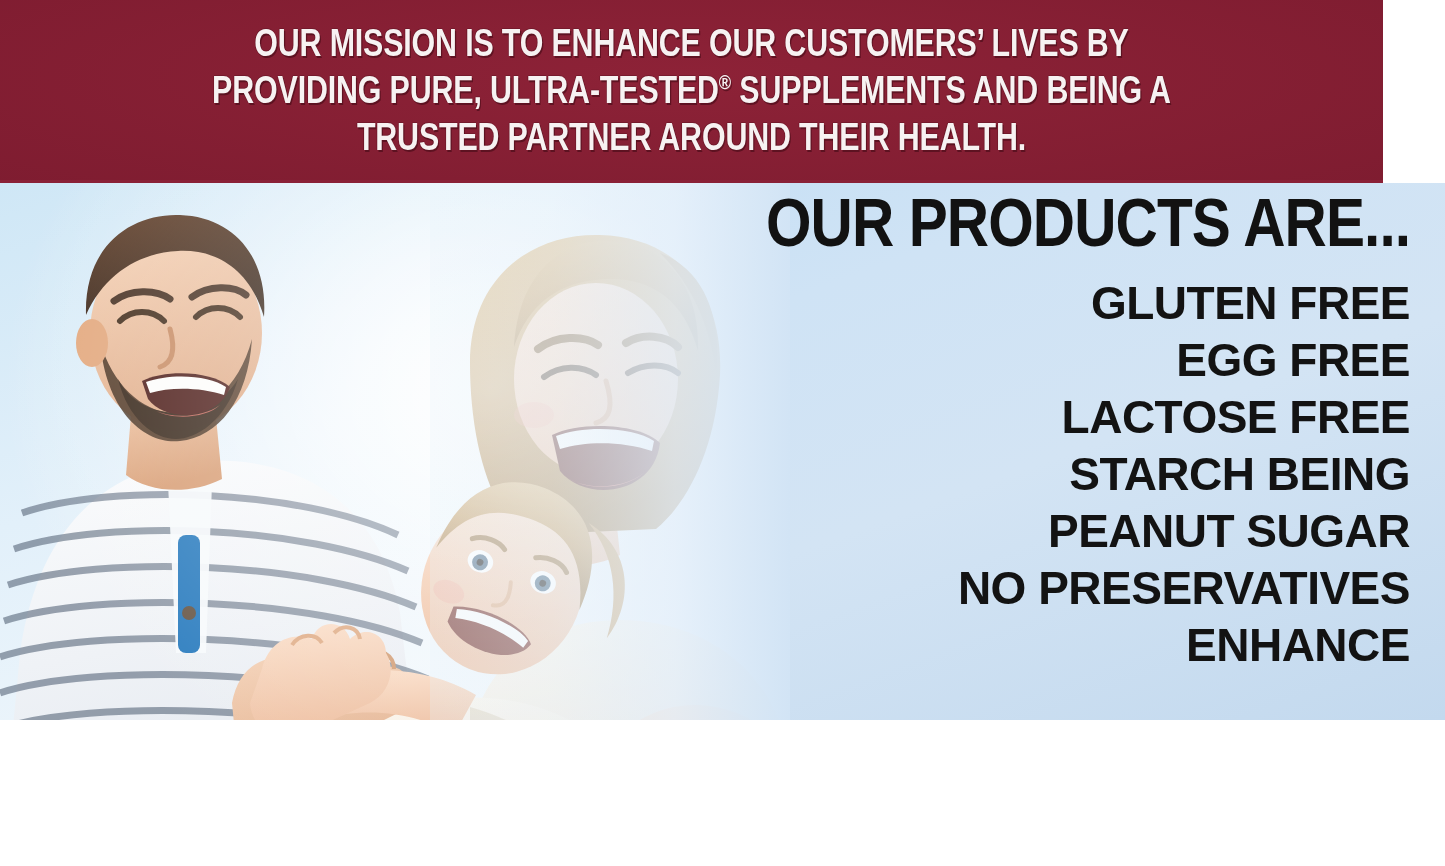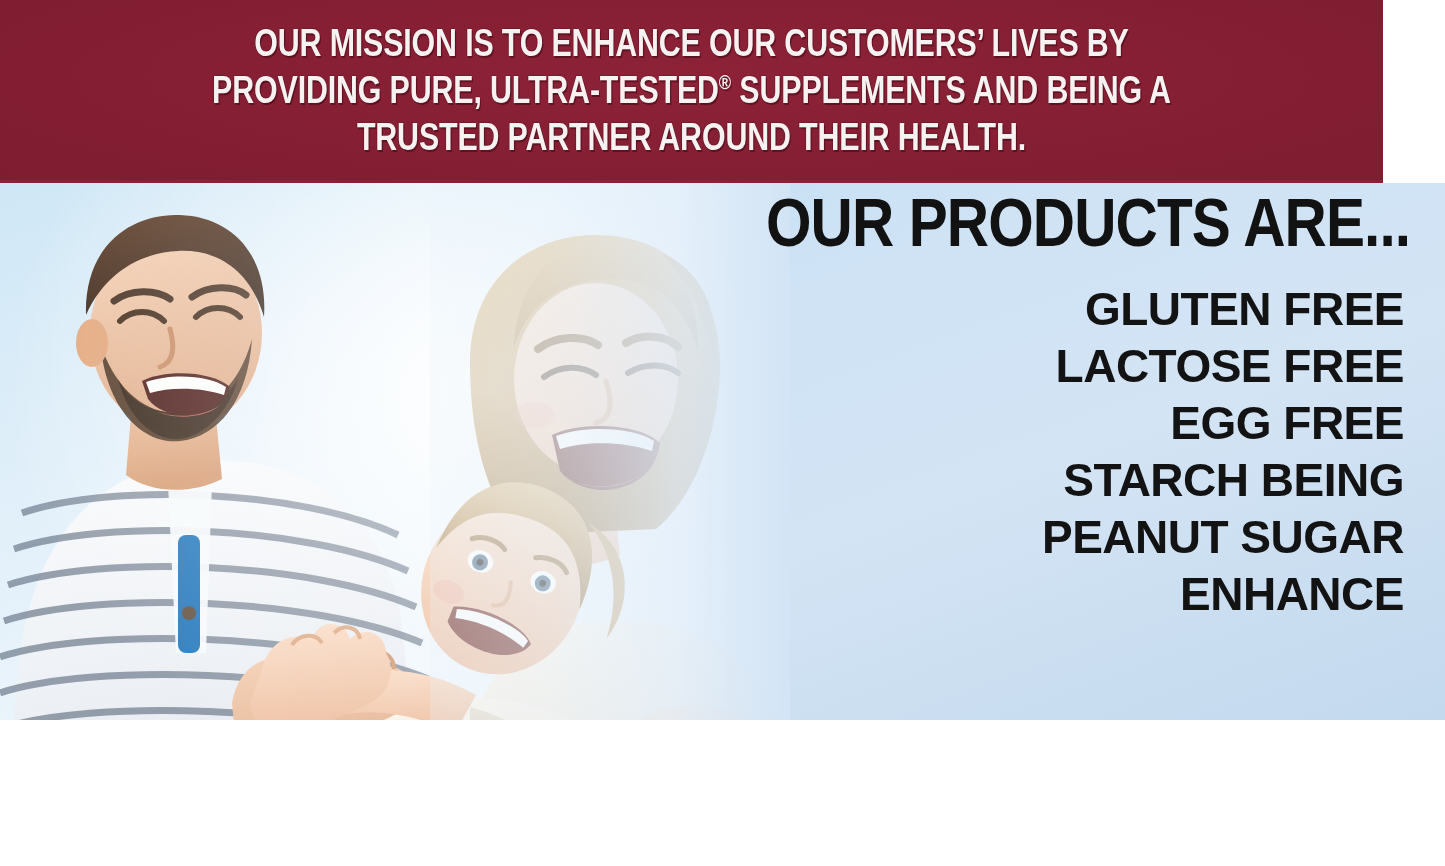--- a/index.html
+++ b/index.html
@@ -82,21 +82,21 @@
     font-weight:700;
     font-size:68px;
     line-height:70px;
     letter-spacing:-1px;
     white-space:nowrap;
     transform:scaleX(0.86);
     transform-origin:right center;
   }
   #claims{
     position:absolute;right:0;top:92px;width:830px;
-    list-style:none;margin:6px;padding:0;
+    list-style:none;margin:0;padding:0;
   }
   #claims li{
     color:#131313;
     font-family:"Liberation Sans",sans-serif;
     font-weight:700;
     font-size:46px;
     line-height:57px;
     letter-spacing:-0.5px;
     white-space:nowrap;
     text-align:right;
@@ -307,22 +307,23 @@
         </g>
       </svg>
       <div id="photo-fade"></div>
       <div id="photo-bottomfade"></div>
     </div>
 
     <div id="products">
       <div id="products-heading">OUR PRODUCTS ARE...</div>
       <ul id="claims">
           <li>GLUTEN FREE</li>
+          <li>EGG FREE</li>
           <li>LACTOSE FREE</li>
-          <li>EGG FREE</li>
           <li>STARCH BEING</li>
           <li>PEANUT SUGAR</li>
+          <li>NO PRESERVATIVES</li>
           <li>ENHANCE</li>
         </ul>
     </div>
 
   </div>
 </div>
 
 </body></html>

